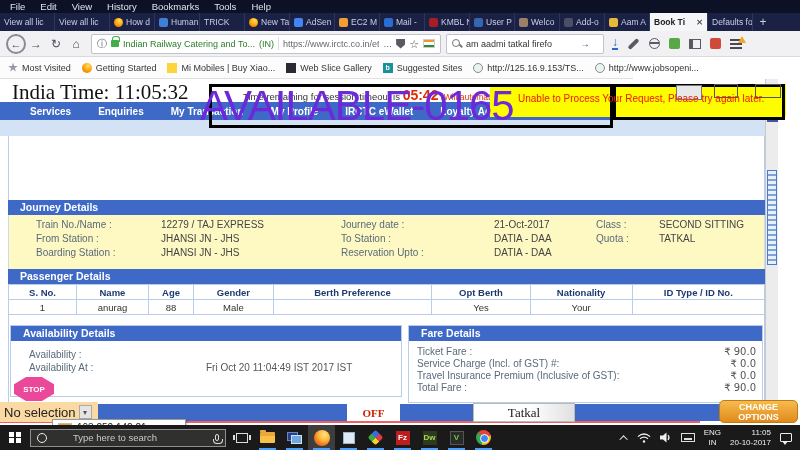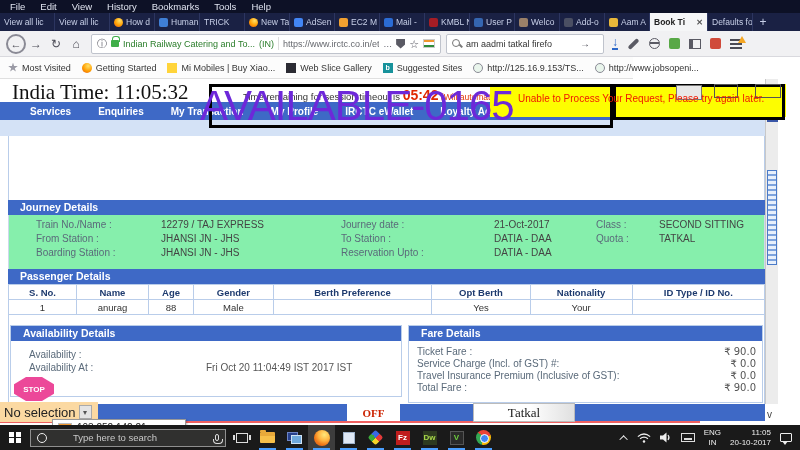--- a/index.html
+++ b/index.html
@@ -83,21 +83,21 @@
 .obox2{position:absolute;left:613px;top:5px;width:172px;height:36px;border:3px solid #000;z-index:3;}
 .sbox1{position:absolute;left:676px;top:6px;width:26px;height:15px;background:#e8e8e8;border:1px solid #777;z-index:4;}
 .sbox2{position:absolute;left:714px;top:5px;width:24px;height:14px;border:1px solid #555;z-index:4;}
 .sbox3{position:absolute;left:755px;top:5px;width:26px;height:14px;border:1px solid #555;z-index:4;}
 .avail-green{position:absolute;left:200px;top:6px;font-size:42px;line-height:1;color:#6d28d9;z-index:6;letter-spacing:-1px;}
 .scrollbar{position:absolute;left:765px;top:0;width:13px;height:325px;background:#ececec;border-left:1px solid #c8c8c8;z-index:1;}
 .sb-top{position:absolute;left:1px;top:5px;width:11px;height:38px;background:#3a57a8;}
 .sb-thumb{position:absolute;left:1px;top:91px;width:10px;height:95px;background:repeating-linear-gradient(180deg,#e8f0fb 0 3px,#7da3dd 3px 5px);border:1px solid #4a7ac8;}
 .sechead{height:15px;background:#3e69c6;color:#fff;font-weight:bold;font-size:10.5px;line-height:15px;padding-left:12px;}
 .journey{position:absolute;left:8px;top:121px;width:757px;}
-.jbody{position:relative;height:60px;background:#86efac;border:1px solid #cdd9ec;border-top:none;}
+.jbody{position:relative;height:60px;background:#fef9c3;border:1px solid #cdd9ec;border-top:none;}
 .jcell{position:absolute;font-size:10px;white-space:nowrap;}
 .jlab{color:#5a6a7a;}.jval{color:#444;}
 .passenger{position:absolute;left:8px;top:190px;width:757px;}
 .ptable{width:100%;border-collapse:collapse;background:#fff;}
 .ptable th{border:1px solid #b9cdea;color:#1d3a6e;font-weight:bold;font-size:9.5px;height:15px;}
 .ptable td{border:1px solid #b9cdea;color:#333;font-size:9.5px;height:15px;text-align:center;}
 .infobox{position:absolute;background:#fff;border:1px solid #b9cdea;}
 .avbox{left:10px;top:246px;width:392px;height:72px;}
 .farebox{left:408px;top:246px;width:355px;height:78px;}
 .ibrow{position:absolute;font-size:10px;white-space:nowrap;}
@@ -415,20 +415,21 @@
       <span class="x">✕</span>
     </div>
 
     <div class="bottombar"></div>
     <div class="nosel">
       <span>No selection</span>
       <span class="drop">▾</span>
     </div>
     <div class="offbox">OFF</div>
     <div class="tatkalbox">Tatkal</div>
+    <div class="chgopt">CHANGE OPTIONS</div>
     <div class="redline"></div>
     <div class="pgchev">v</div>
   </div>
 
   <div class="taskbar">
     <div class="winlogo">
         <i></i>
         <i></i>
         <i></i>
         <i></i>

